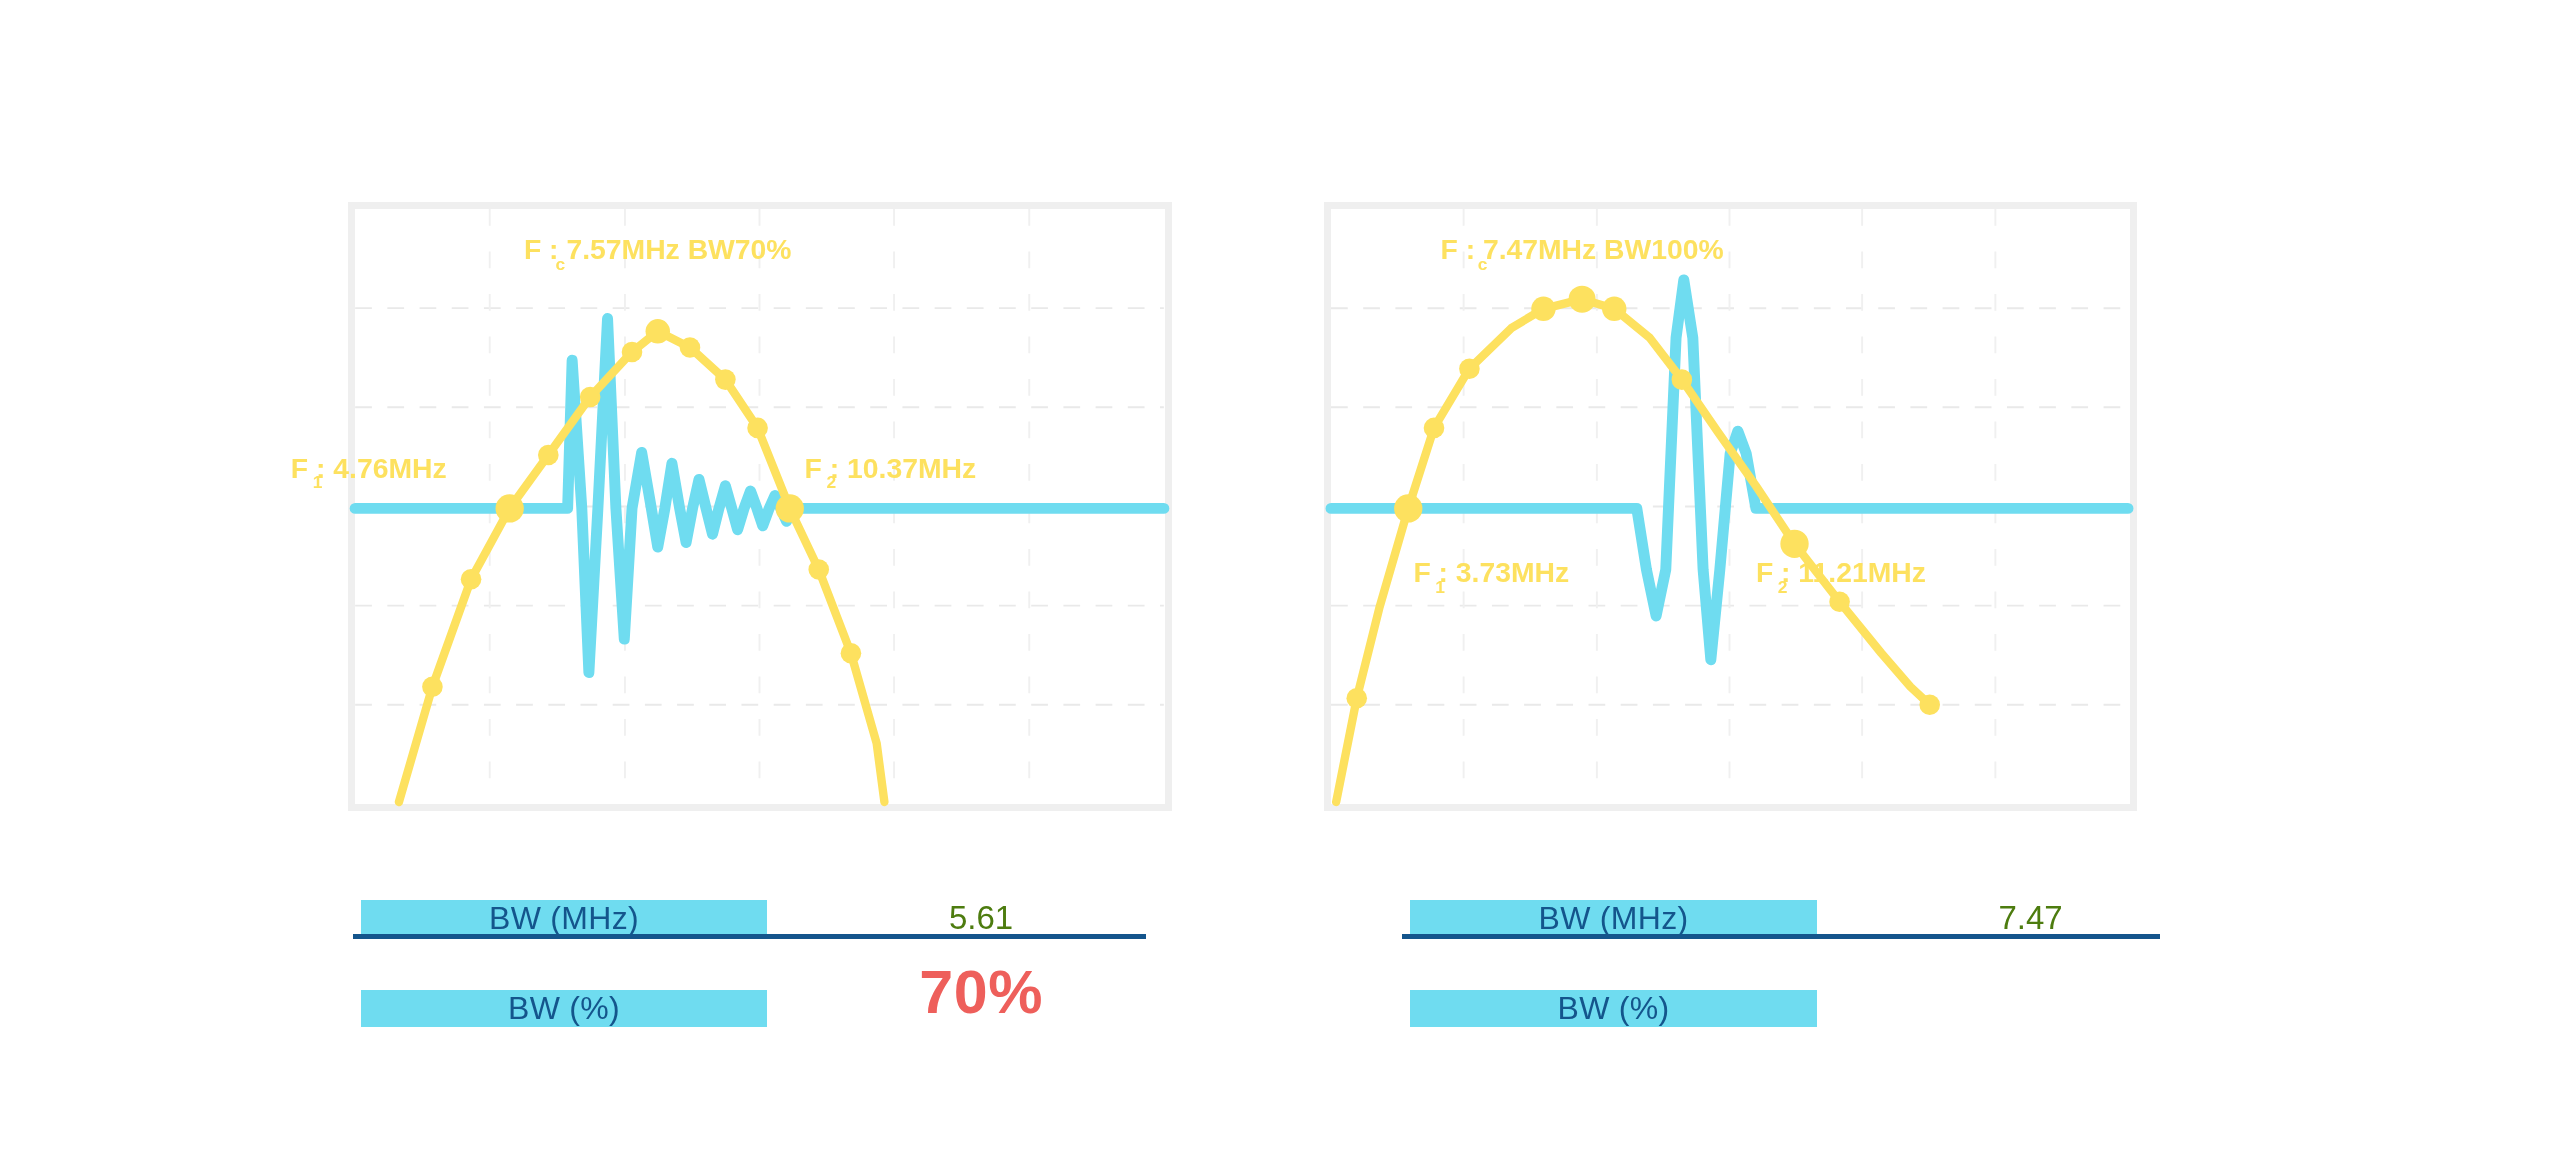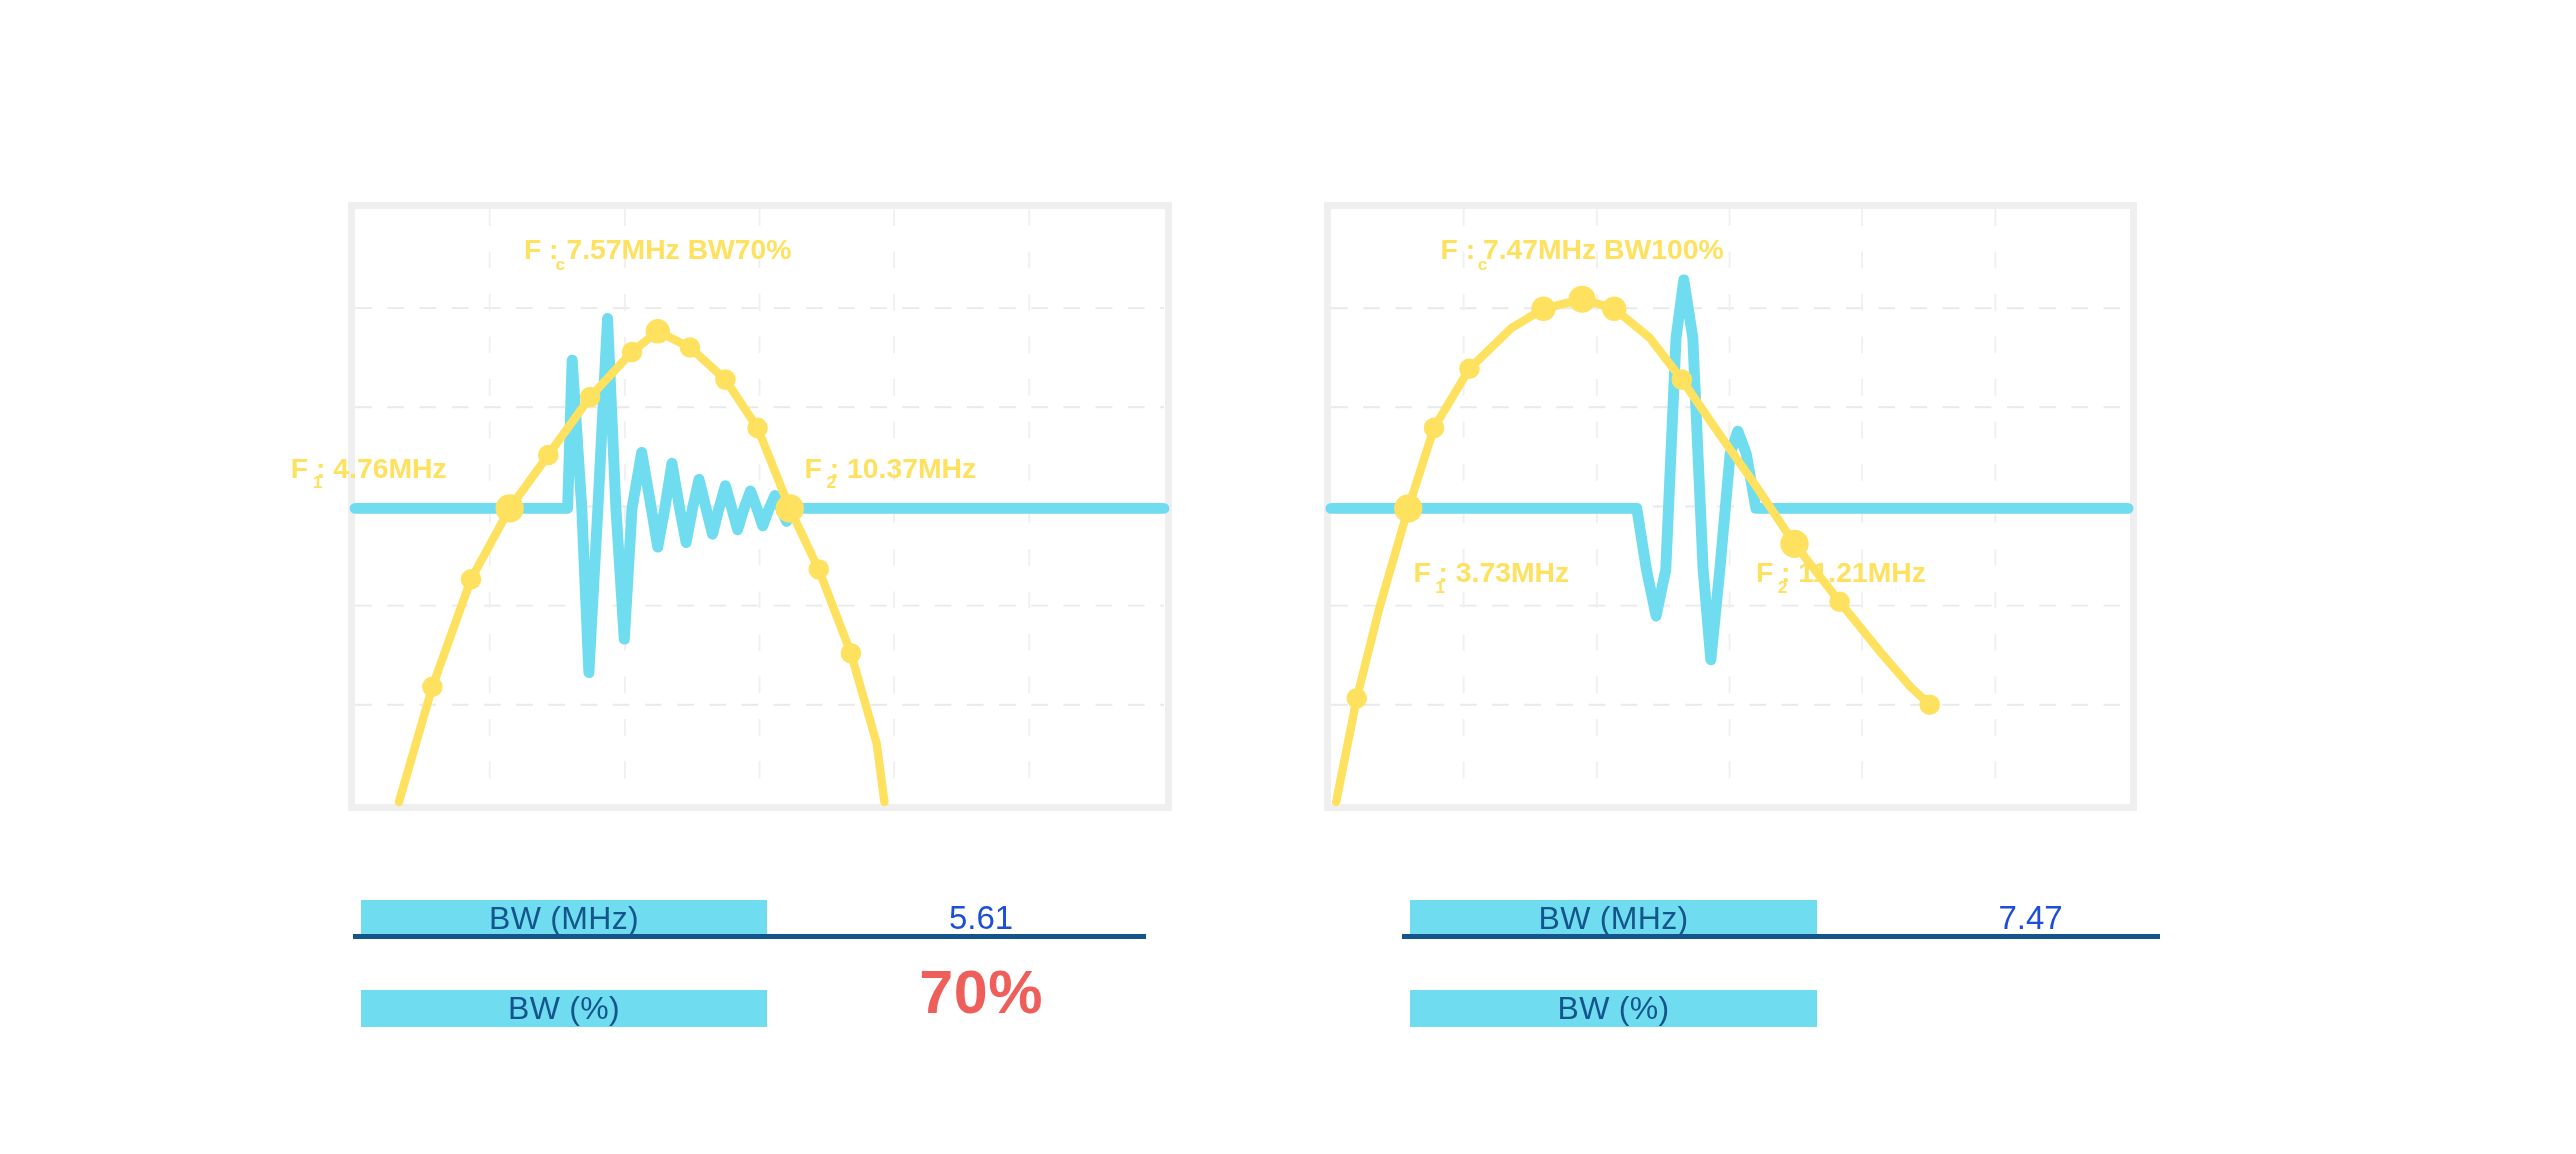--- a/index.html
+++ b/index.html
@@ -34,21 +34,21 @@
     display:flex;align-items:center;justify-content:center;
     color:#14558c;font-size:32px;letter-spacing:0.3px;
     box-sizing:border-box;
   }
   .bwtable.right .thead{width:407px;}
   .tdivider{width:3.2px;background:#14558c;flex:0 0 3.2px;}
   .tval{
     flex:1;display:flex;align-items:center;justify-content:center;
     position:relative;box-sizing:border-box;
   }
-  .tval .v{font-size:33px;color:#1d4ed8;}
+  .tval .v{font-size:33px;color:#4d7c0f;}
   .tval .pct{font-size:61px;color:#ee5f5b;font-weight:bold;letter-spacing:0.6px;}
   .rule{
     position:absolute;left:-7.7px;right:46px;height:4.5px;background:#14558c;
     bottom:-1.9px;z-index:5;
   }
   .bwtable.right .rule{right:81px;}
   .toprule{
     position:absolute;left:409px;right:45px;top:0;height:1.9px;background:#ddf5fb;z-index:4;
   }
   .bwtable.right .toprule{right:81px;}

